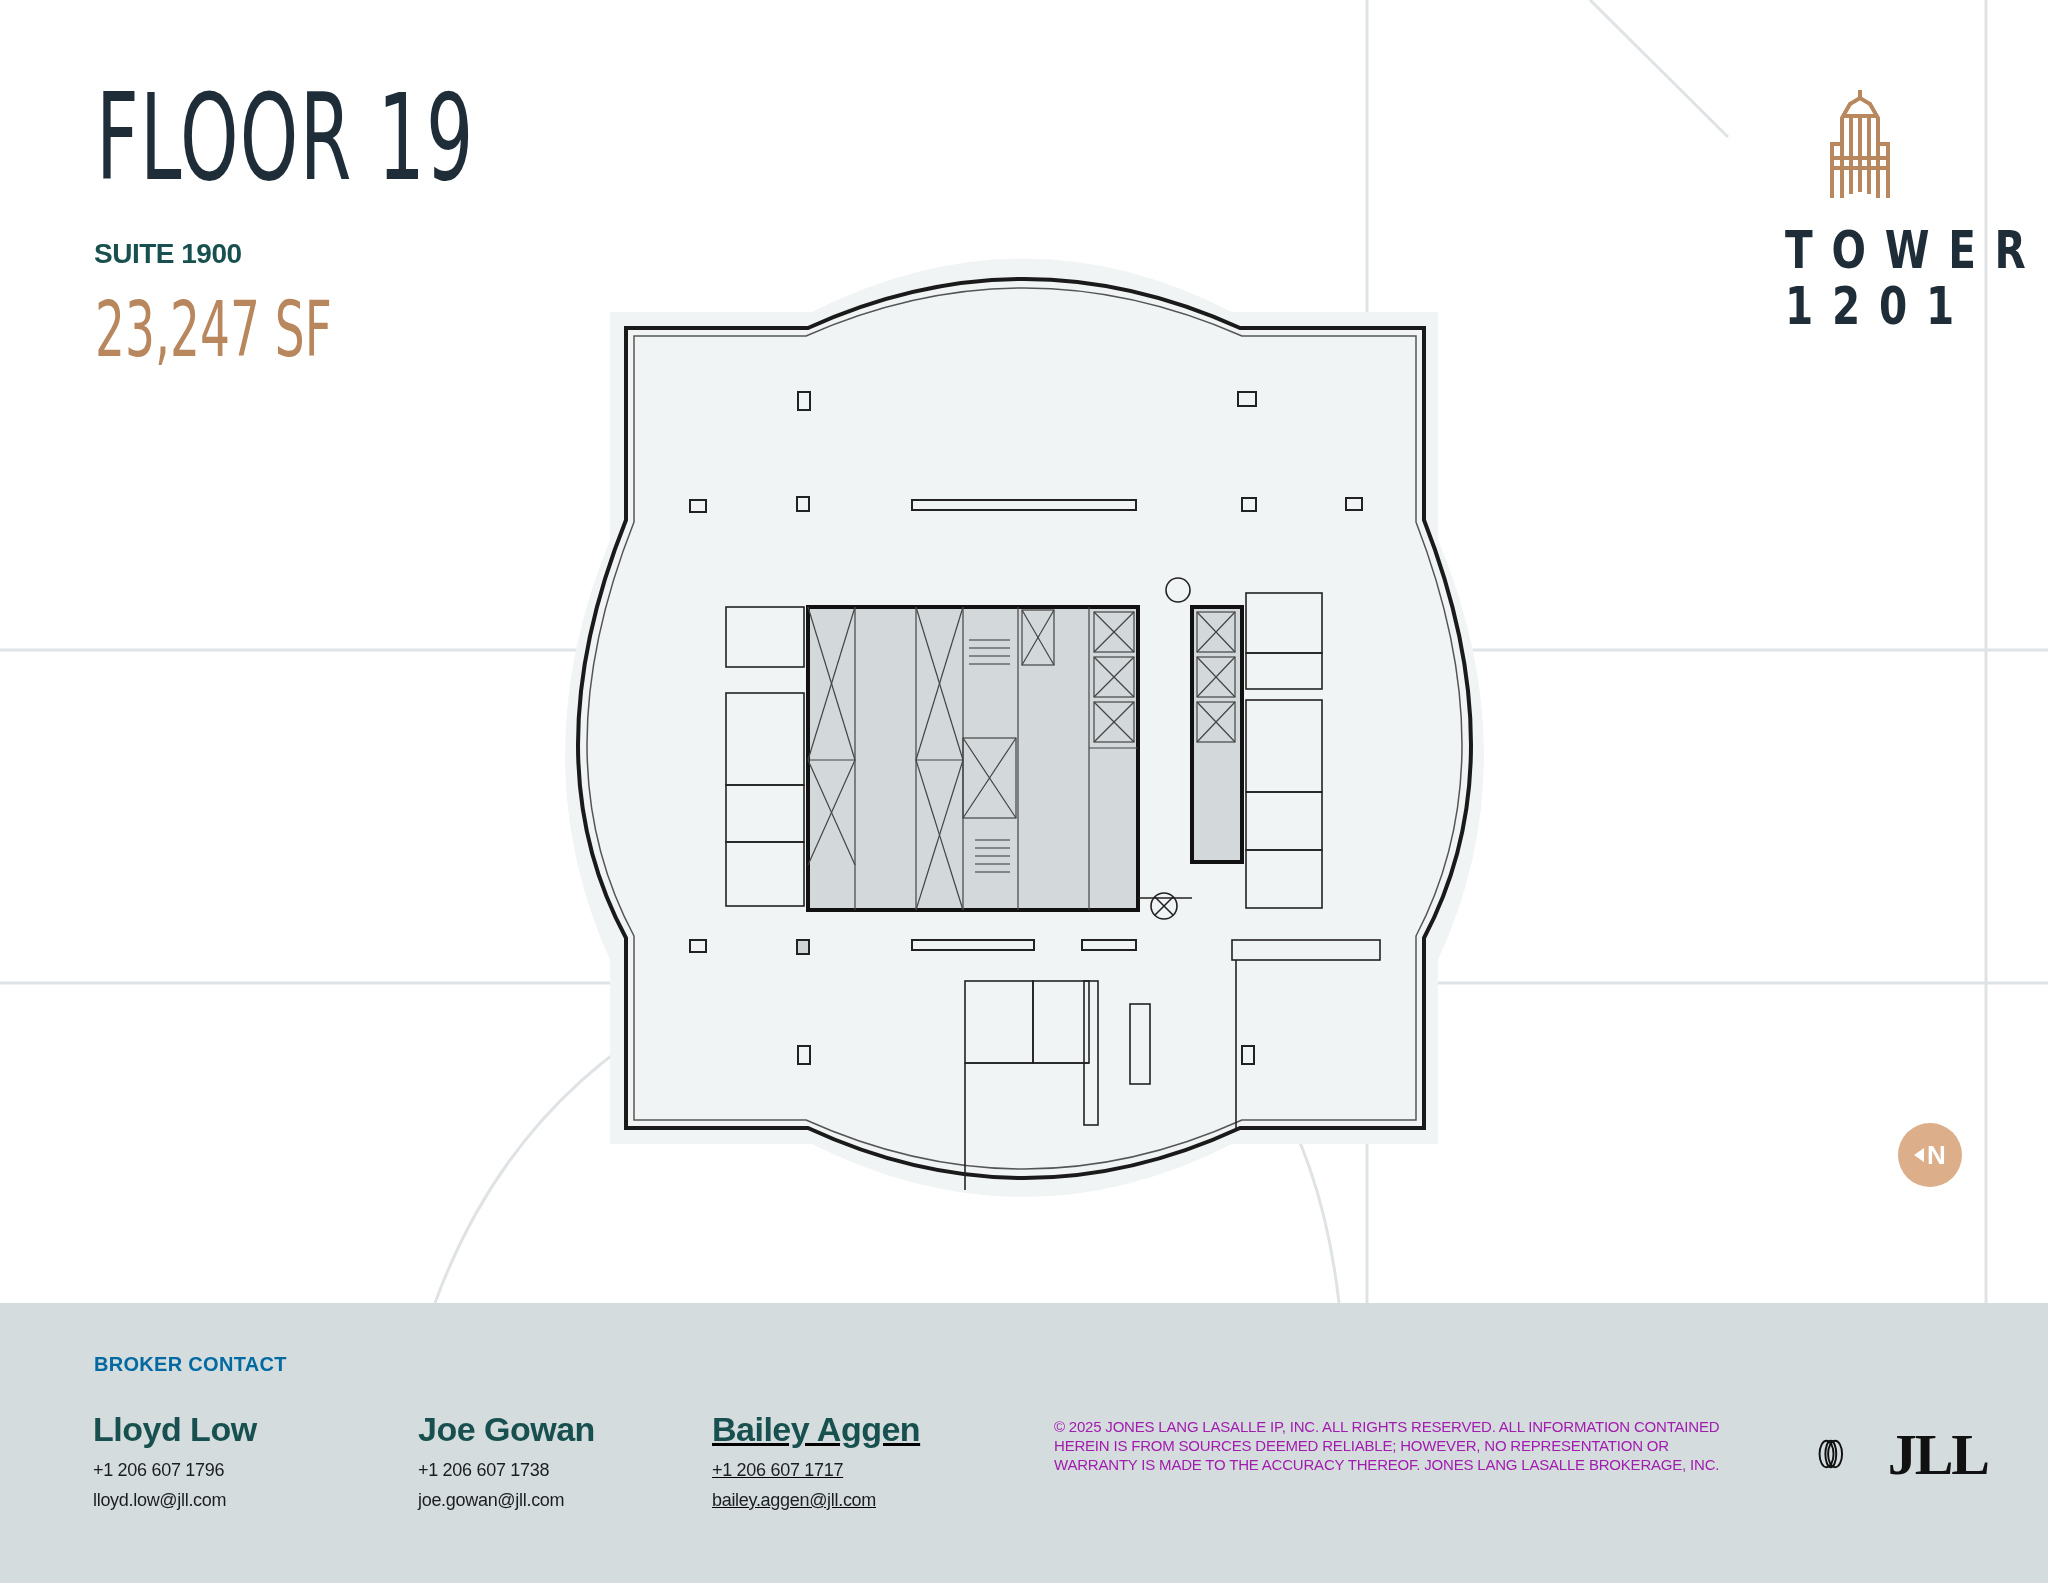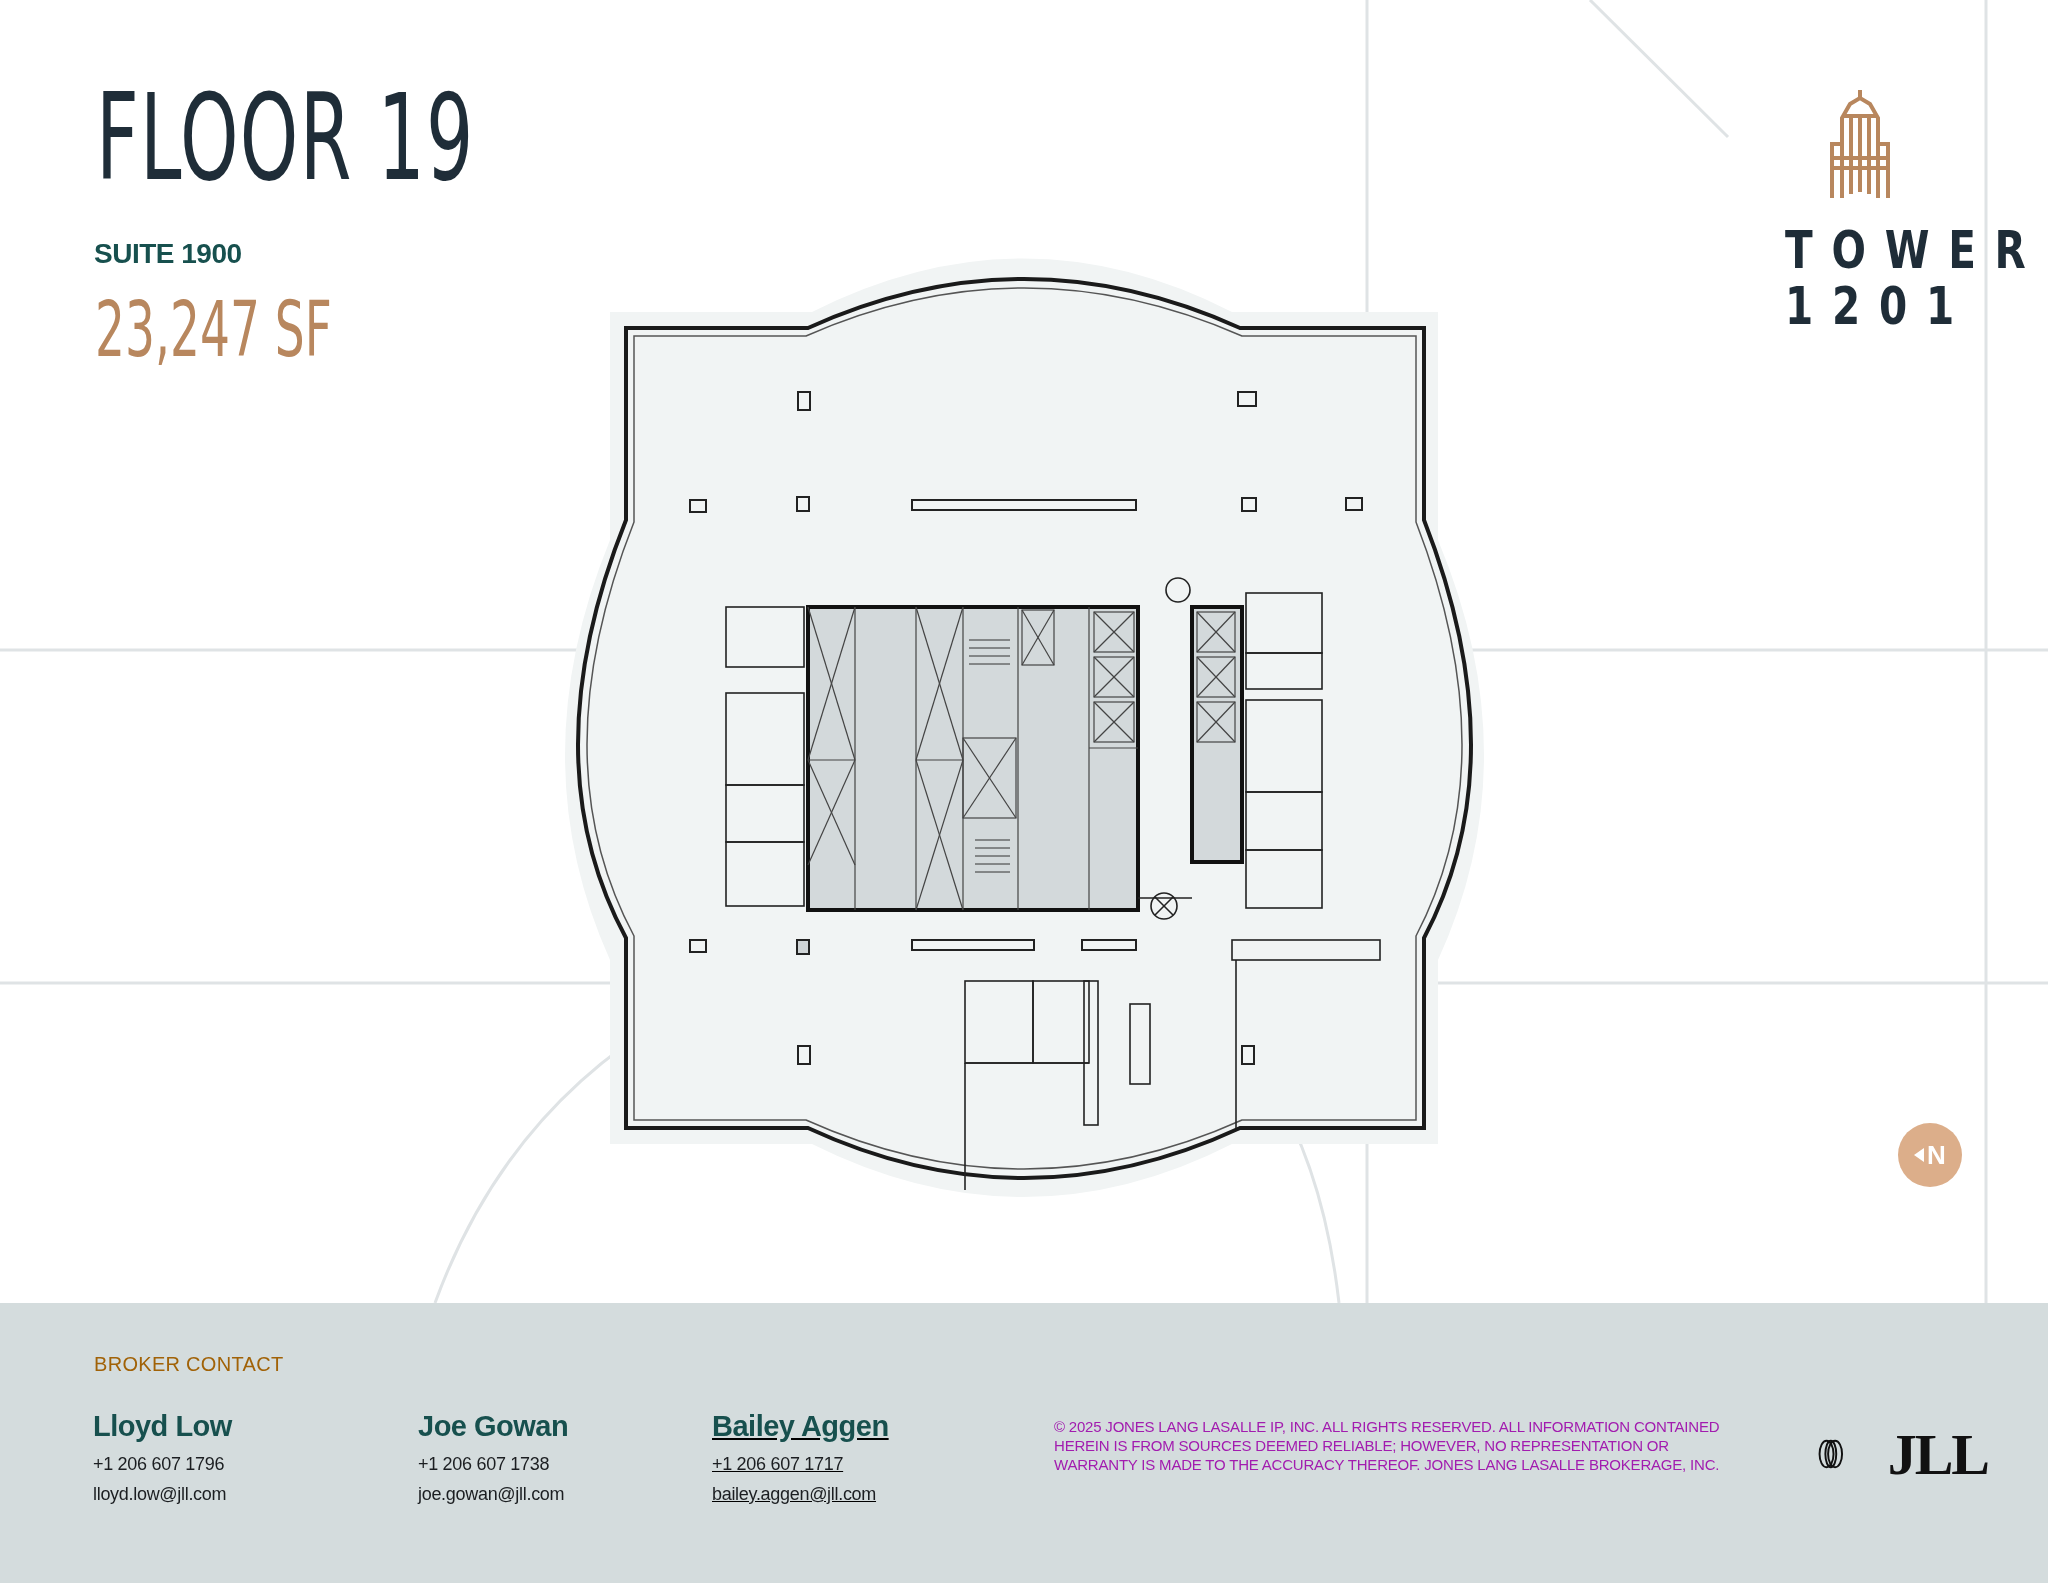--- a/index.html
+++ b/index.html
@@ -5,23 +5,23 @@
   html, body { margin:0; padding:0; }
   body { width:2048px; height:1583px; position:relative; overflow:hidden; background:#ffffff; font-family:"Liberation Sans", sans-serif; }
   .abs { position:absolute; }
   #bg-svg { position:absolute; left:0; top:0; width:2048px; height:1303px; }
   .title { left:96px; top:78px; font-family:"DejaVu Sans", sans-serif; font-size:120px; line-height:120px; color:#1f2d38; letter-spacing:2px; transform:scaleX(0.62); transform-origin:left top; font-weight:400; white-space:nowrap; }
   .suite { left:94px; top:238px; font-size:28px; font-weight:700; color:#17504e; letter-spacing:-0.5px; white-space:nowrap; }
   .sf { left:95px; top:292px; font-family:"DejaVu Sans", sans-serif; font-size:76px; line-height:76px; color:#b8875e; transform:scaleX(0.62); transform-origin:left top; white-space:nowrap; }
   .brand { left:1740px; top:88px; width:240px; text-align:left; }
   .brand-line { font-family:"DejaVu Sans", sans-serif; font-weight:700; font-size:52px; line-height:56px; color:#1f2d38; letter-spacing:24px; padding-left:24px; transform:scaleX(0.78); white-space:nowrap; }
   .footer { left:0; top:1303px; width:2048px; height:280px; background:#d4dcdd; }
-  .broker-title { left:94px; top:1353px; font-size:20px; font-weight:400; color:#a16207; letter-spacing:0.3px; }
+  .broker-title { left:94px; top:1353px; font-size:20px; font-weight:700; color:#0369a1; letter-spacing:0.3px; }
   .contact { top:1410px; }
-  .c-name { font-size:29px; font-weight:700; color:#17504e; letter-spacing:-0.5px; white-space:nowrap; }
+  .c-name { font-size:34px; font-weight:700; color:#17504e; letter-spacing:-0.5px; white-space:nowrap; }
   .c-line { font-size:18px; color:#1b1e21; line-height:30px; white-space:nowrap; letter-spacing:-0.3px; }
   .c-phone { margin-top:6px; }
   .disclaimer { left:1054px; top:1417px; width:700px; font-size:15px; line-height:19px; color:#a21caf; letter-spacing:-0.2px; }
   .compass { left:1898px; top:1123px; width:64px; height:64px; border-radius:50%; background:#dcae8a; color:#ffffff; font-weight:700; font-size:26px; display:flex; align-items:center; justify-content:center; }
   .compass .arrow { width:0; height:0; border-top:7px solid transparent; border-bottom:7px solid transparent; border-right:10px solid #ffffff; margin-right:3px; }
   .jll { left:1818px; top:1412px; width:170px; height:84px; display:flex; align-items:center;gap:40px; }
   .jll-text { font-family:"Liberation Serif", serif; font-weight:700; font-size:58px; color:#111; letter-spacing:-2px; margin-left:4px; }
 </style>
 </head>
 <body>

